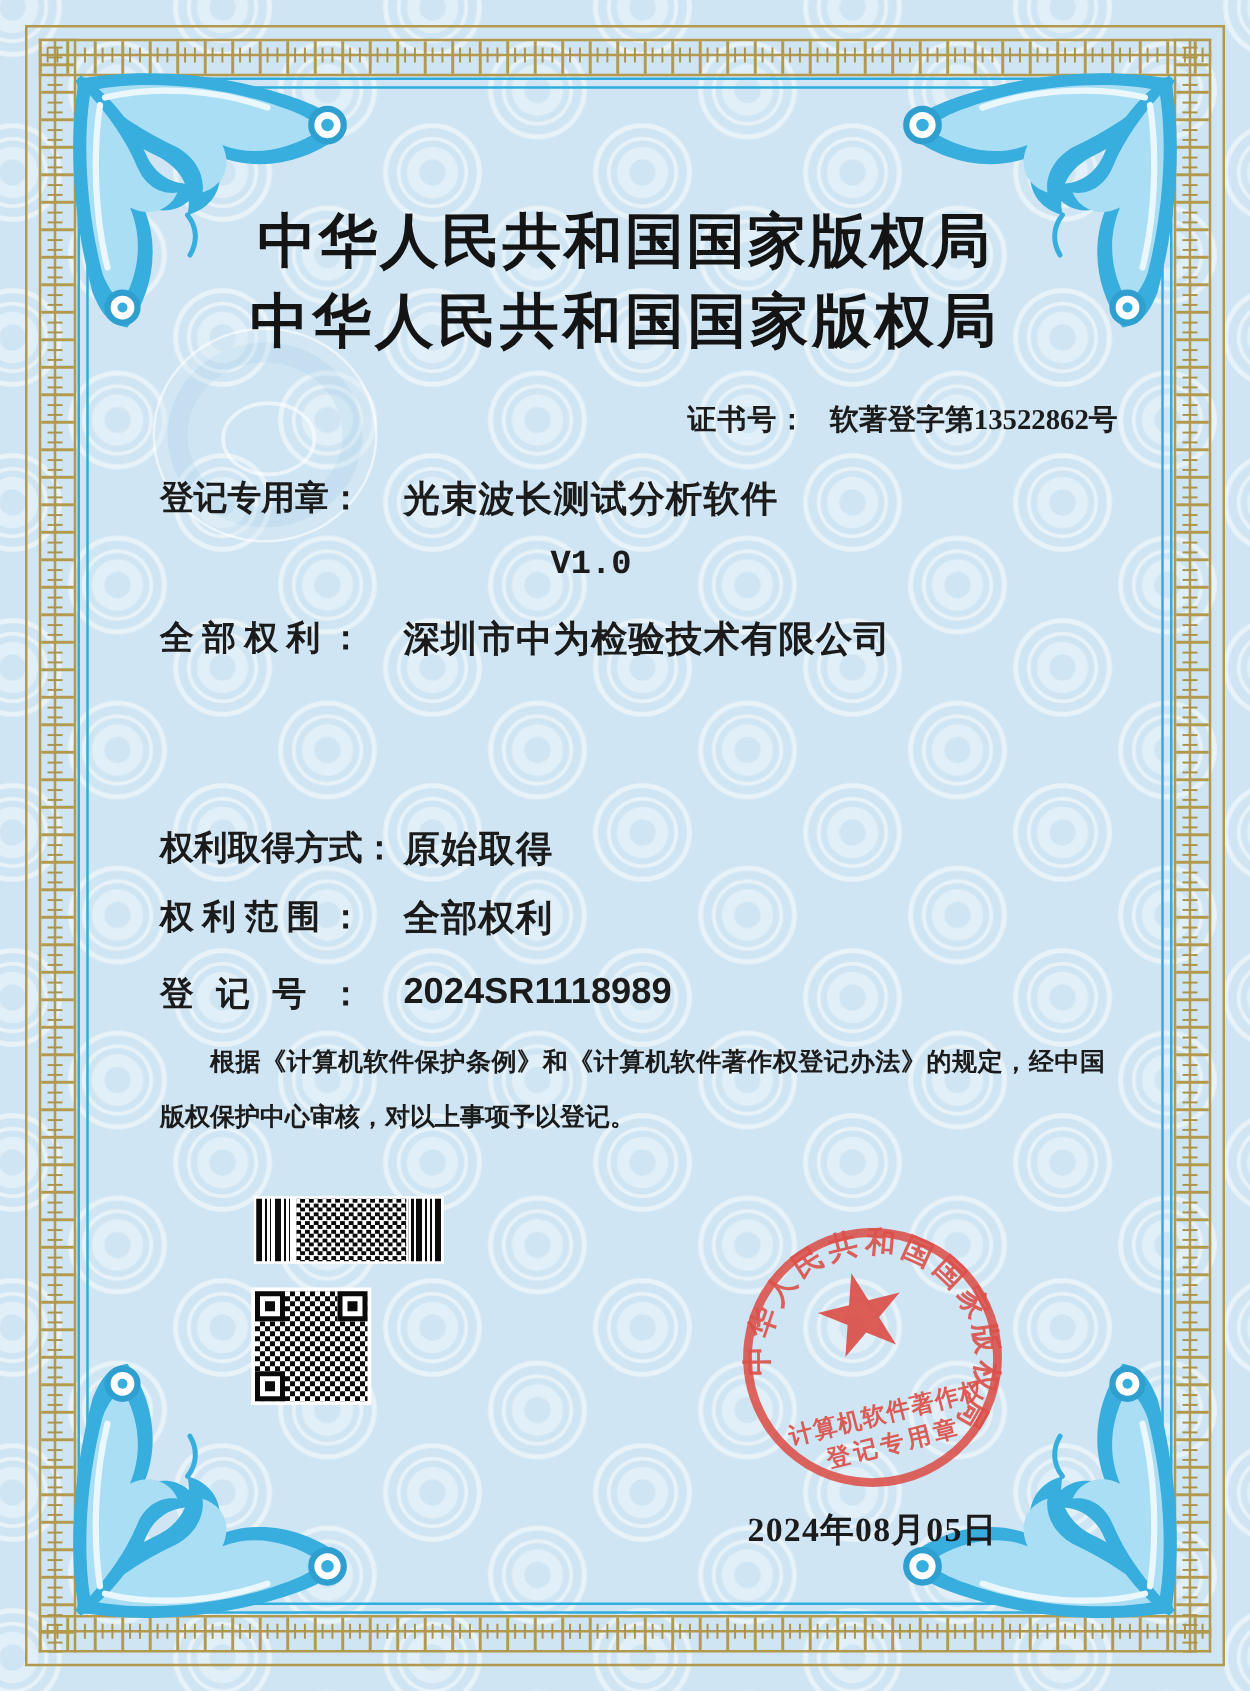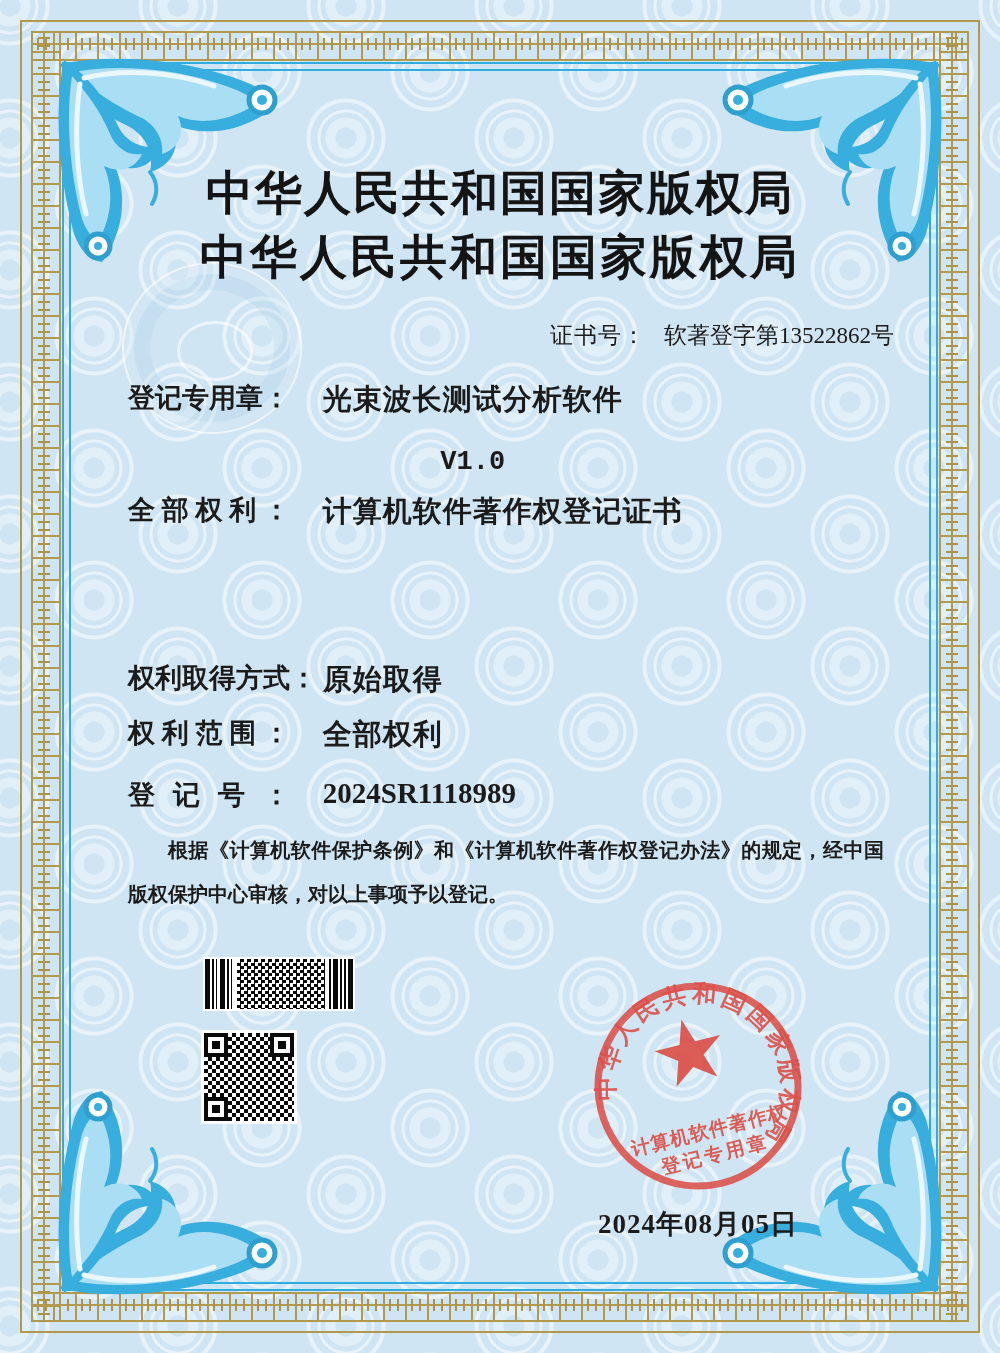--- a/index.html
+++ b/index.html
@@ -56,27 +56,27 @@
     border:2px solid rgba(255,255,255,.75);
     box-shadow:inset 0 0 0 10px rgba(255,255,255,.28), inset 0 0 0 26px rgba(173,209,231,.35);
     opacity:.8;pointer-events:none;}
   .emboss::after{content:"";position:absolute;left:30%;top:34%;width:40%;height:32%;
     border-radius:50%;border:3px solid rgba(255,255,255,.7);}
   
   .title{position:absolute;left:0;width:100%;text-align:center;font-weight:700;
     font-size:47px;letter-spacing:2px;color:#141414;}
   .title.l1{top:162px;}
   .title.l2{top:226px;letter-spacing:3px;}
-  .certno{position:absolute;top:320px;right:106px;font-size:23px;font-weight:400;letter-spacing:1px;}
+  .certno{position:absolute;top:320px;right:106px;font-size:23px;font-weight:700;letter-spacing:1px;}
   .certno .gap{display:inline-block;width:18px;}
   .frow{position:absolute;left:128px;font-weight:700;font-size:27px;white-space:nowrap;}
   .flabel{display:inline-block;width:162px;text-align:justify;text-align-last:justify;vertical-align:top;}
   .fvalue{display:inline-block;margin-left:26px;font-size:29px;vertical-align:top;letter-spacing:1px;text-align:center;}
-  .fvalue .v2{display:block;font-family:"Liberation Mono","DejaVu Sans Mono",monospace;font-size:27px;margin-top:27px;letter-spacing:0;}
-  .num{font-family:Liberation Serif, serif;letter-spacing:0;}
+  .fvalue .v2{display:block;font-family:"Liberation Mono","DejaVu Sans Mono",monospace;font-size:27px;margin-top:17px;letter-spacing:0;}
+  .num{font-family:Liberation Sans, sans-serif;letter-spacing:0;}
   .statement{position:absolute;left:128px;top:828px;width:756px;font-size:20px;font-weight:700;
     line-height:44px;text-align:justify;text-indent:2em;}
   
   .barcode{position:absolute;left:203px;top:957px;width:152px;height:54px;background:#fff;
     display:flex;padding:2px;box-sizing:border-box;}
   .bc-left{width:30px;background:repeating-linear-gradient(90deg,#0a0a0a 0 5px,#fff 5px 7px,#0a0a0a 7px 9px,#fff 9px 11px,#0a0a0a 11px 12px,#fff 12px 15px);}
   .bc-mid{flex:1;margin:0 2px;background:repeating-conic-gradient(#0a0a0a 0 25%,#fff 0 50%);background-size:7px 7px;}
   .bc-right{width:26px;background:repeating-linear-gradient(90deg,#fff 0 2px,#0a0a0a 2px 4px,#fff 4px 6px,#0a0a0a 6px 11px,#fff 11px 13px,#0a0a0a 13px 15px);}
   .qr{position:absolute;left:201px;top:1030px;width:96px;height:94px;background:#fff;}
   .qr-data{position:absolute;inset:3px;background:repeating-conic-gradient(#0a0a0a 0 25%,#fff 0 50%);background-size:8px 8px;}
@@ -150,21 +150,21 @@
 
   <div class="frow" style="top:380px">
     <span class="flabel">登记专用章：</span>
     <span class="fvalue">
       <span>光束波长测试分析软件</span>
       <span class="v2">V1.0</span>
     </span>
   </div>
   <div class="frow" style="top:492px">
     <span class="flabel">全部权利：</span>
-    <span class="fvalue">计算机软件著作权登记证书</span>
+    <span class="fvalue">深圳市中为检验技术有限公司</span>
   </div>
   <div class="frow" style="top:715px">
     <span class="flabel">权利范围：</span>
     <span class="fvalue">全部权利</span>
   </div>
   <div class="frow" style="top:660px">
     <span class="flabel">权利取得方式：</span>
     <span class="fvalue">原始取得</span>
   </div>
   <div class="frow" style="top:777px">

